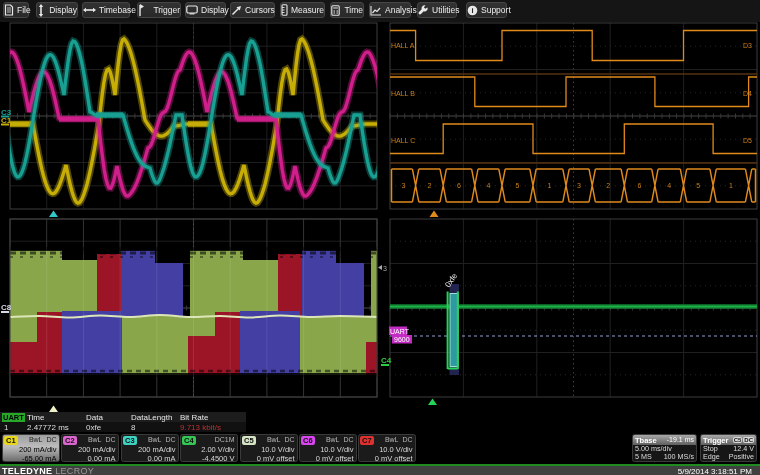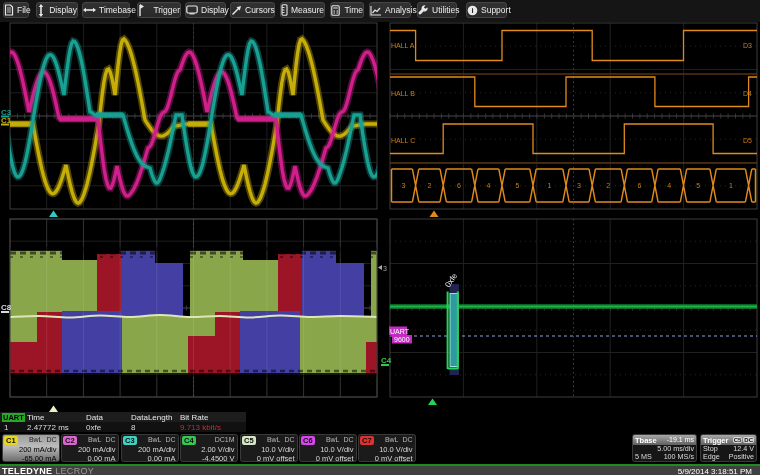--- a/index.html
+++ b/index.html
@@ -346,21 +346,21 @@
       </div>
       <div class="r2">10.0 V/div</div>
       <div class="r3">0 mV offset</div>
     </div>
     <div class="infobox" style="left:632px;width:65px">
 <div class="ihdr">
         <span class="ih1">Tbase</span>
         <span class="ih2">-19.1 ms</span>
       </div>
 <div class="ib">
-        <div class="ibr" style="text-align:right">5.00 ms/div</div>
+        <div class="ibr" style="text-align:left">5.00 ms/div</div>
 <div class="ibr"><span>5 MS</span><span style="float:right">100 MS/s</span></div>
       </div>
     </div>
     <div class="infobox" style="left:700px;width:57px">
 <div class="ihdr">
         <span class="ih1">Trigger</span>
         <span class="ih2"><span class="minitag">C5</span><span class="minitag">DC</span></span>
       </div>
 <div class="ib">
         <div class="ibr"><span>Stop</span><span style="float:right">12.4 V</span></div>

